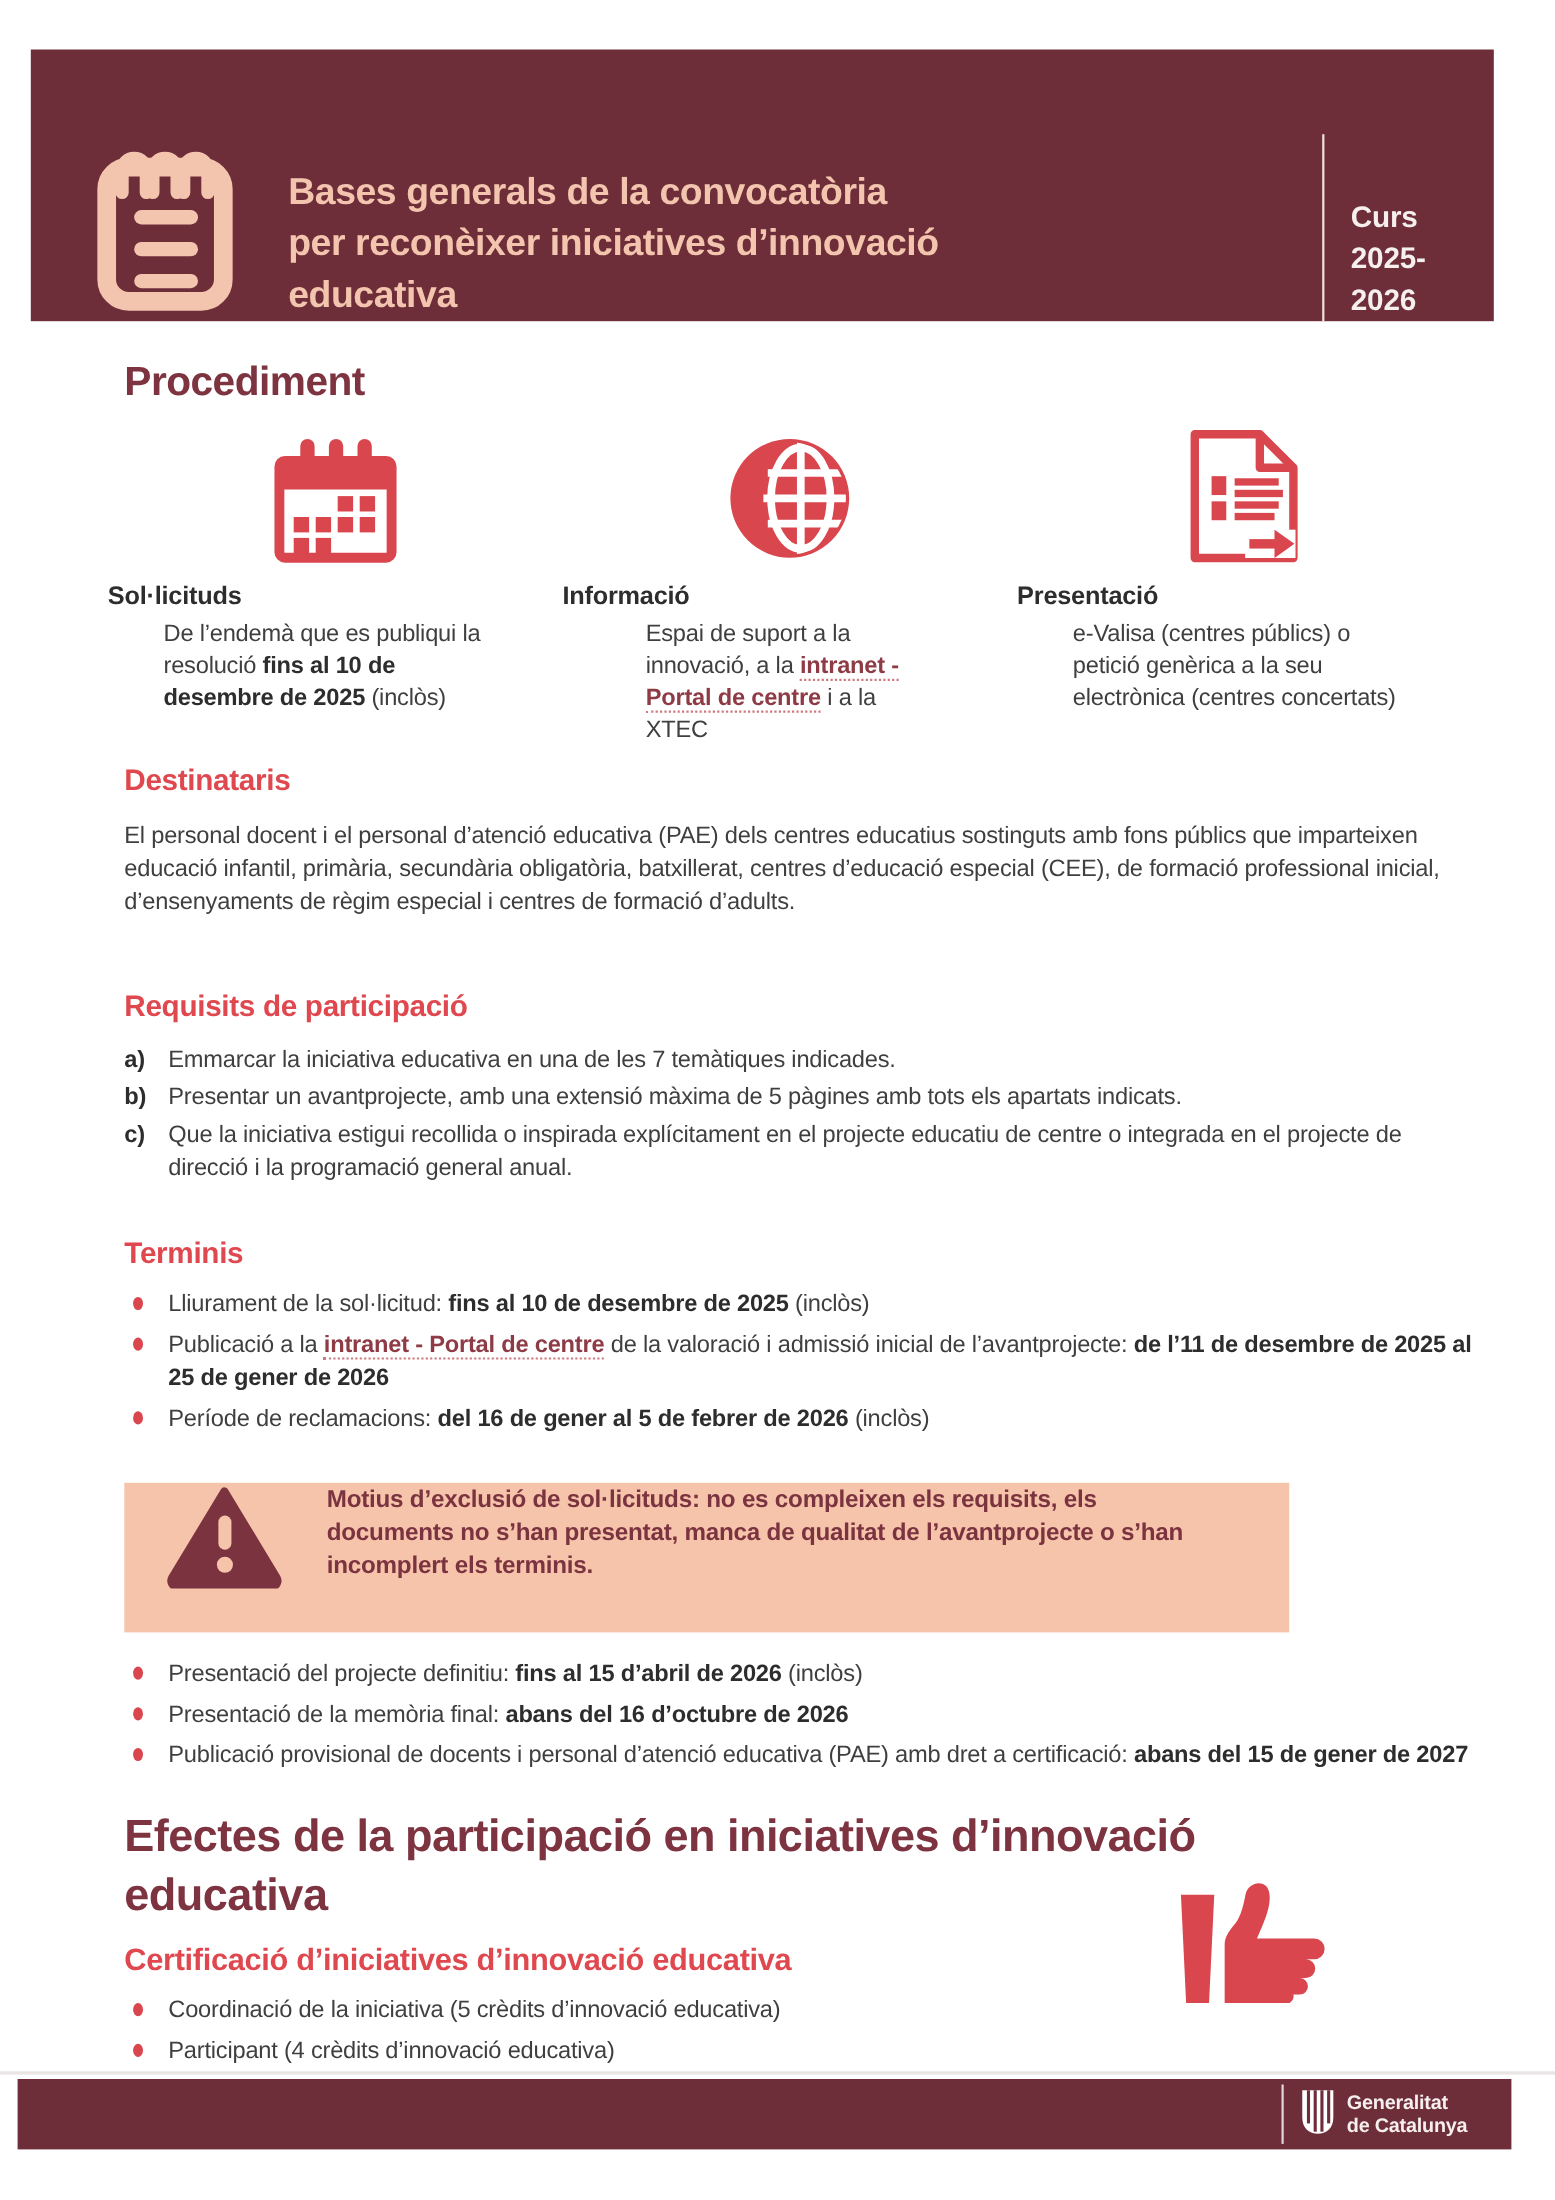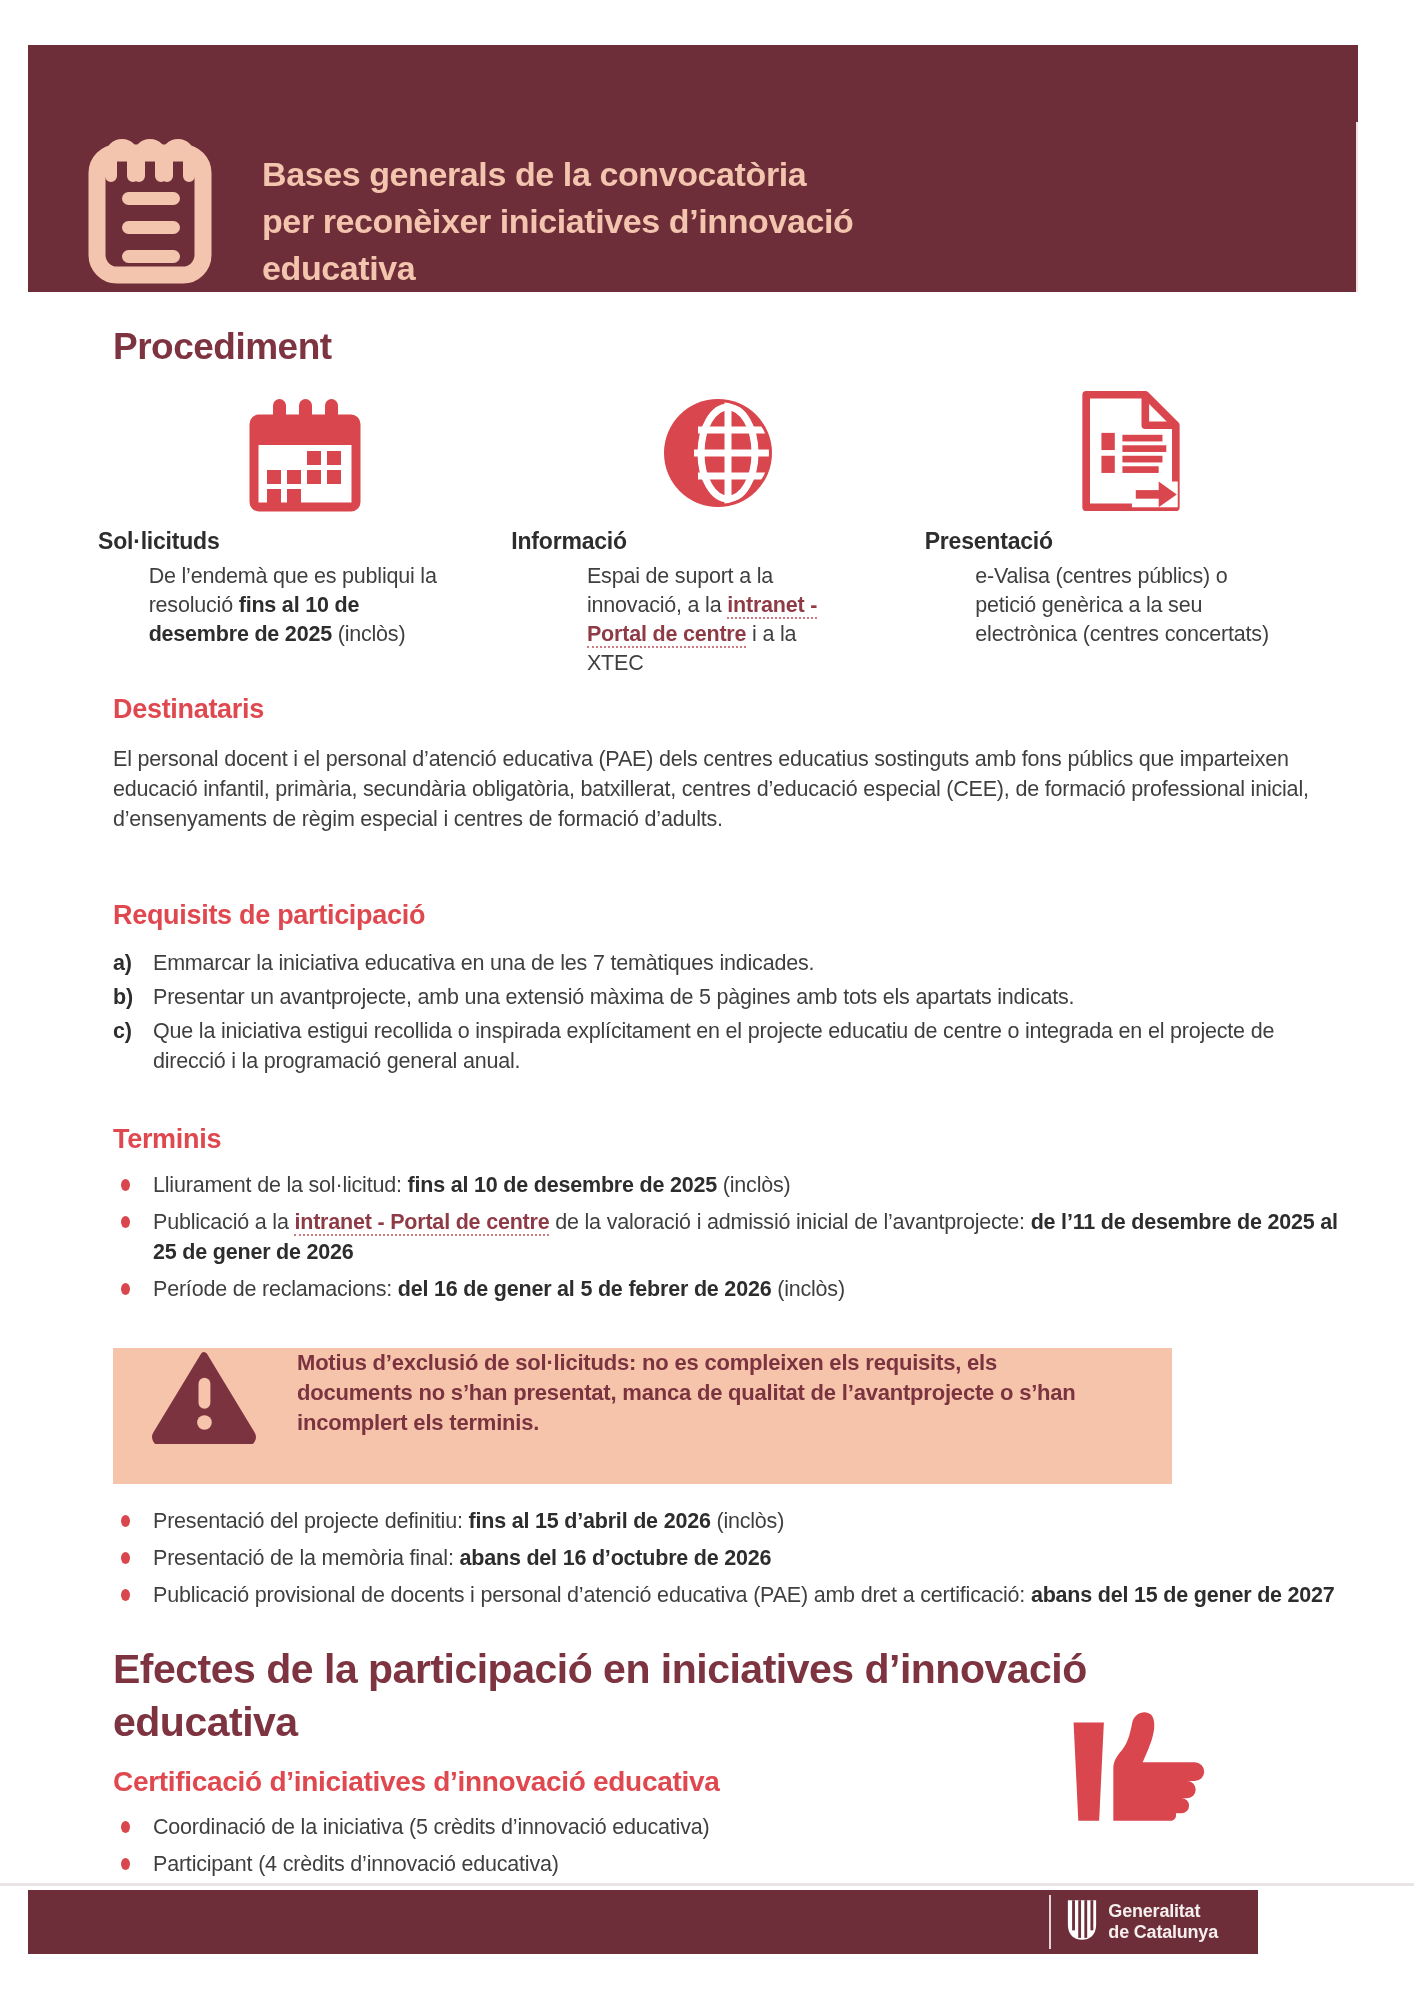--- a/index.html
+++ b/index.html
@@ -51,21 +51,21 @@
   .warnbox{position:absolute;left:113px;top:1348px;width:1059px;height:136px;background:var(--warn_bg);display:flex;}
   .warnbox .w-icon{margin-left:38px;flex:0 0 auto}
   .warnbox .w-text{margin-left:40px;margin-right:55px;font-size:22px;line-height:30px}
 
   .efectes-h{position:absolute;left:113px;top:1643px;margin:0;font-size:41px;line-height:53px;font-weight:700;color:var(--heading_maroon);white-space:pre-line;letter-spacing:-0.5px}
   .thumb-wrap{position:absolute;left:1066px;top:1706px}
 
   .hairline{position:absolute;left:0;top:1883px;width:1414px;height:3px;background:#e9e5e4}
 
   
-  .footer{position:absolute;left:28px;top:1890px;width:1230px;height:64px;background:var(--maroon)}
+  .footer{position:absolute;left:16px;top:1890px;width:1358px;height:64px;background:var(--maroon)}
   .footer-logo{position:absolute;right:40px;top:0;height:100%;display:flex;align-items:center}
   .footer-logo .sep{width:2px;height:54px;background:rgba(255,255,255,.8);margin-right:15px}
   .footer-logo .lg-text{margin-left:10px;color:var(--footer_white);font-size:18px;font-weight:700;line-height:21px;white-space:pre-line;letter-spacing:-0.2px}
 
   
   .f-accent{fill:var(--accent_red)} .s-accent{stroke:var(--accent_red);fill:none}
   .f-pink{fill:var(--pink)} .s-pink{stroke:var(--pink);fill:none}
   .f-white{fill:#fff} .s-white{stroke:#fff;fill:none}
   .f-warn{fill:var(--warn_text)} .f-warnbg{fill:var(--warn_bg)}
   .f-maroon{fill:var(--maroon)}
@@ -84,20 +84,23 @@
         <path class="s-pink" d="M83,60 V40 a11,11 0 0 1 22,0 V60" stroke-width="12" stroke-linecap="round"></path>
         <rect class="f-pink" x="38" y="76" width="58" height="13" rx="6.5"></rect>
         <rect class="f-pink" x="38" y="105" width="58" height="13" rx="6.5"></rect>
         <rect class="f-pink" x="38" y="134" width="58" height="13" rx="6.5"></rect>
       </svg>
     </span>
     <div class="title">Bases generals de la convocatòria
 per reconèixer iniciatives d’innovació
 educativa</div>
     <div class="vline"></div>
+    <div class="course">Curs
+2025-
+2026</div>
   </header>
 
   <h1 class="sec-maroon" style="top:326px">Procediment</h1>
 
   <div class="columns">
     <div class="col">
       <div class="icon-wrap">
         <svg width="116" height="116" viewBox="0 0 116 116" aria-hidden="true">
           <rect class="s-accent" x="7" y="22" width="102" height="88" rx="5" stroke-width="9"></rect>
           <rect class="f-accent" x="7" y="22" width="102" height="26"></rect>

